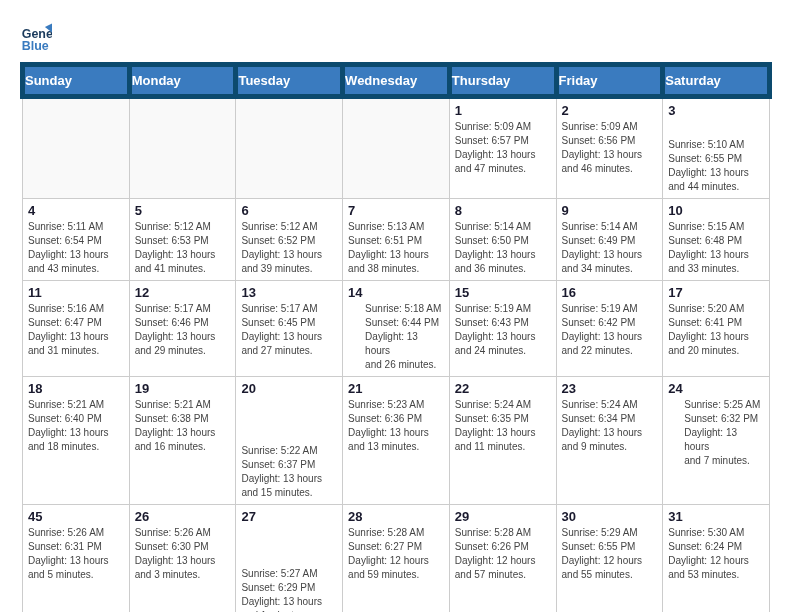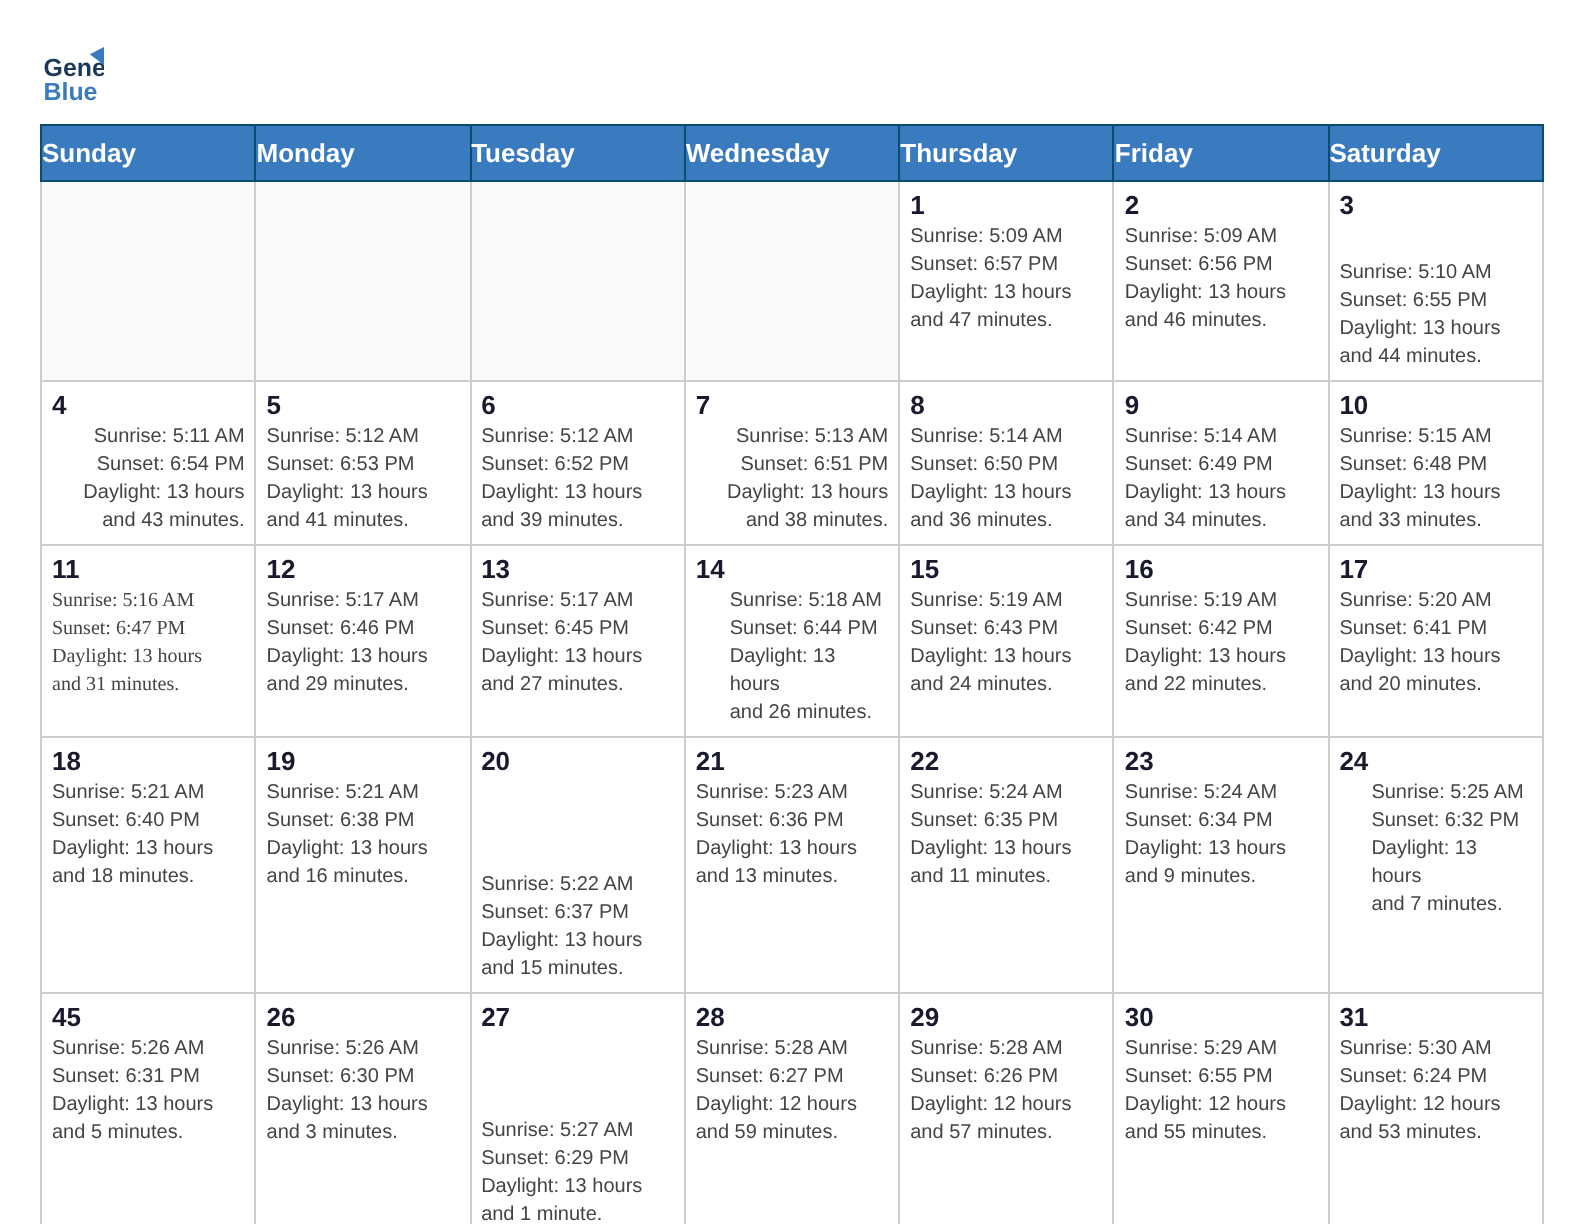--- a/index.html
+++ b/index.html
@@ -44,21 +44,21 @@
       border-collapse: collapse;
       table-layout: fixed;
     }
     .calendar th {
       background-color: #3a7bbf;
       color: white;
       font-size: 13px;
       font-weight: bold;
       padding: 6px 0;
       text-align: left;
-      border: 1px solid #0c4a6e;
+      border: 5px solid #0c4a6e;
     }
     .calendar td {
       border: 1px solid #ccc;
       vertical-align: top;
       padding: 4px 5px;
       font-size: 10.5px;
       color: #333;
       background: #fff;
       height: 80px;
     }
@@ -131,42 +131,42 @@
           <span class="day-num">3</span>
           <div class="day-info" style="white-space: pre-line; margin-top: 20px;">Sunrise: 5:10 AM
 Sunset: 6:55 PM
 Daylight: 13 hours
 and 44 minutes.</div>
         </td>
       </tr>
       <tr>
         <td>
           <span class="day-num">4</span>
-          <div class="day-info" style="white-space: pre-line; text-align: right;">Sunrise: 5:11 AM
+          <div class="day-info" style="white-space: pre-line;">Sunrise: 5:11 AM
 Sunset: 6:54 PM
 Daylight: 13 hours
 and 43 minutes.</div>
         </td>
         <td>
           <span class="day-num">5</span>
           <div class="day-info" style="white-space: pre-line;">Sunrise: 5:12 AM
 Sunset: 6:53 PM
 Daylight: 13 hours
 and 41 minutes.</div>
         </td>
         <td>
           <span class="day-num">6</span>
           <div class="day-info" style="white-space: pre-line;">Sunrise: 5:12 AM
 Sunset: 6:52 PM
 Daylight: 13 hours
 and 39 minutes.</div>
         </td>
         <td>
           <span class="day-num">7</span>
-          <div class="day-info" style="white-space: pre-line; text-align: right;">Sunrise: 5:13 AM
+          <div class="day-info" style="white-space: pre-line;">Sunrise: 5:13 AM
 Sunset: 6:51 PM
 Daylight: 13 hours
 and 38 minutes.</div>
         </td>
         <td>
           <span class="day-num">8</span>
           <div class="day-info" style="white-space: pre-line;">Sunrise: 5:14 AM
 Sunset: 6:50 PM
 Daylight: 13 hours
 and 36 minutes.</div>
@@ -182,21 +182,21 @@
           <span class="day-num">10</span>
           <div class="day-info" style="white-space: pre-line;">Sunrise: 5:15 AM
 Sunset: 6:48 PM
 Daylight: 13 hours
 and 33 minutes.</div>
         </td>
       </tr>
       <tr>
         <td>
           <span class="day-num">11</span>
-          <div class="day-info" style="white-space: pre-line; font-family: Liberation Serif, serif;">Sunrise: 5:16 AM
+          <div class="day-info" style="white-space: pre-line;">Sunrise: 5:16 AM
 Sunset: 6:47 PM
 Daylight: 13 hours
 and 31 minutes.</div>
         </td>
         <td>
           <span class="day-num">12</span>
           <div class="day-info" style="white-space: pre-line;">Sunrise: 5:17 AM
 Sunset: 6:46 PM
 Daylight: 13 hours
 and 29 minutes.</div>

